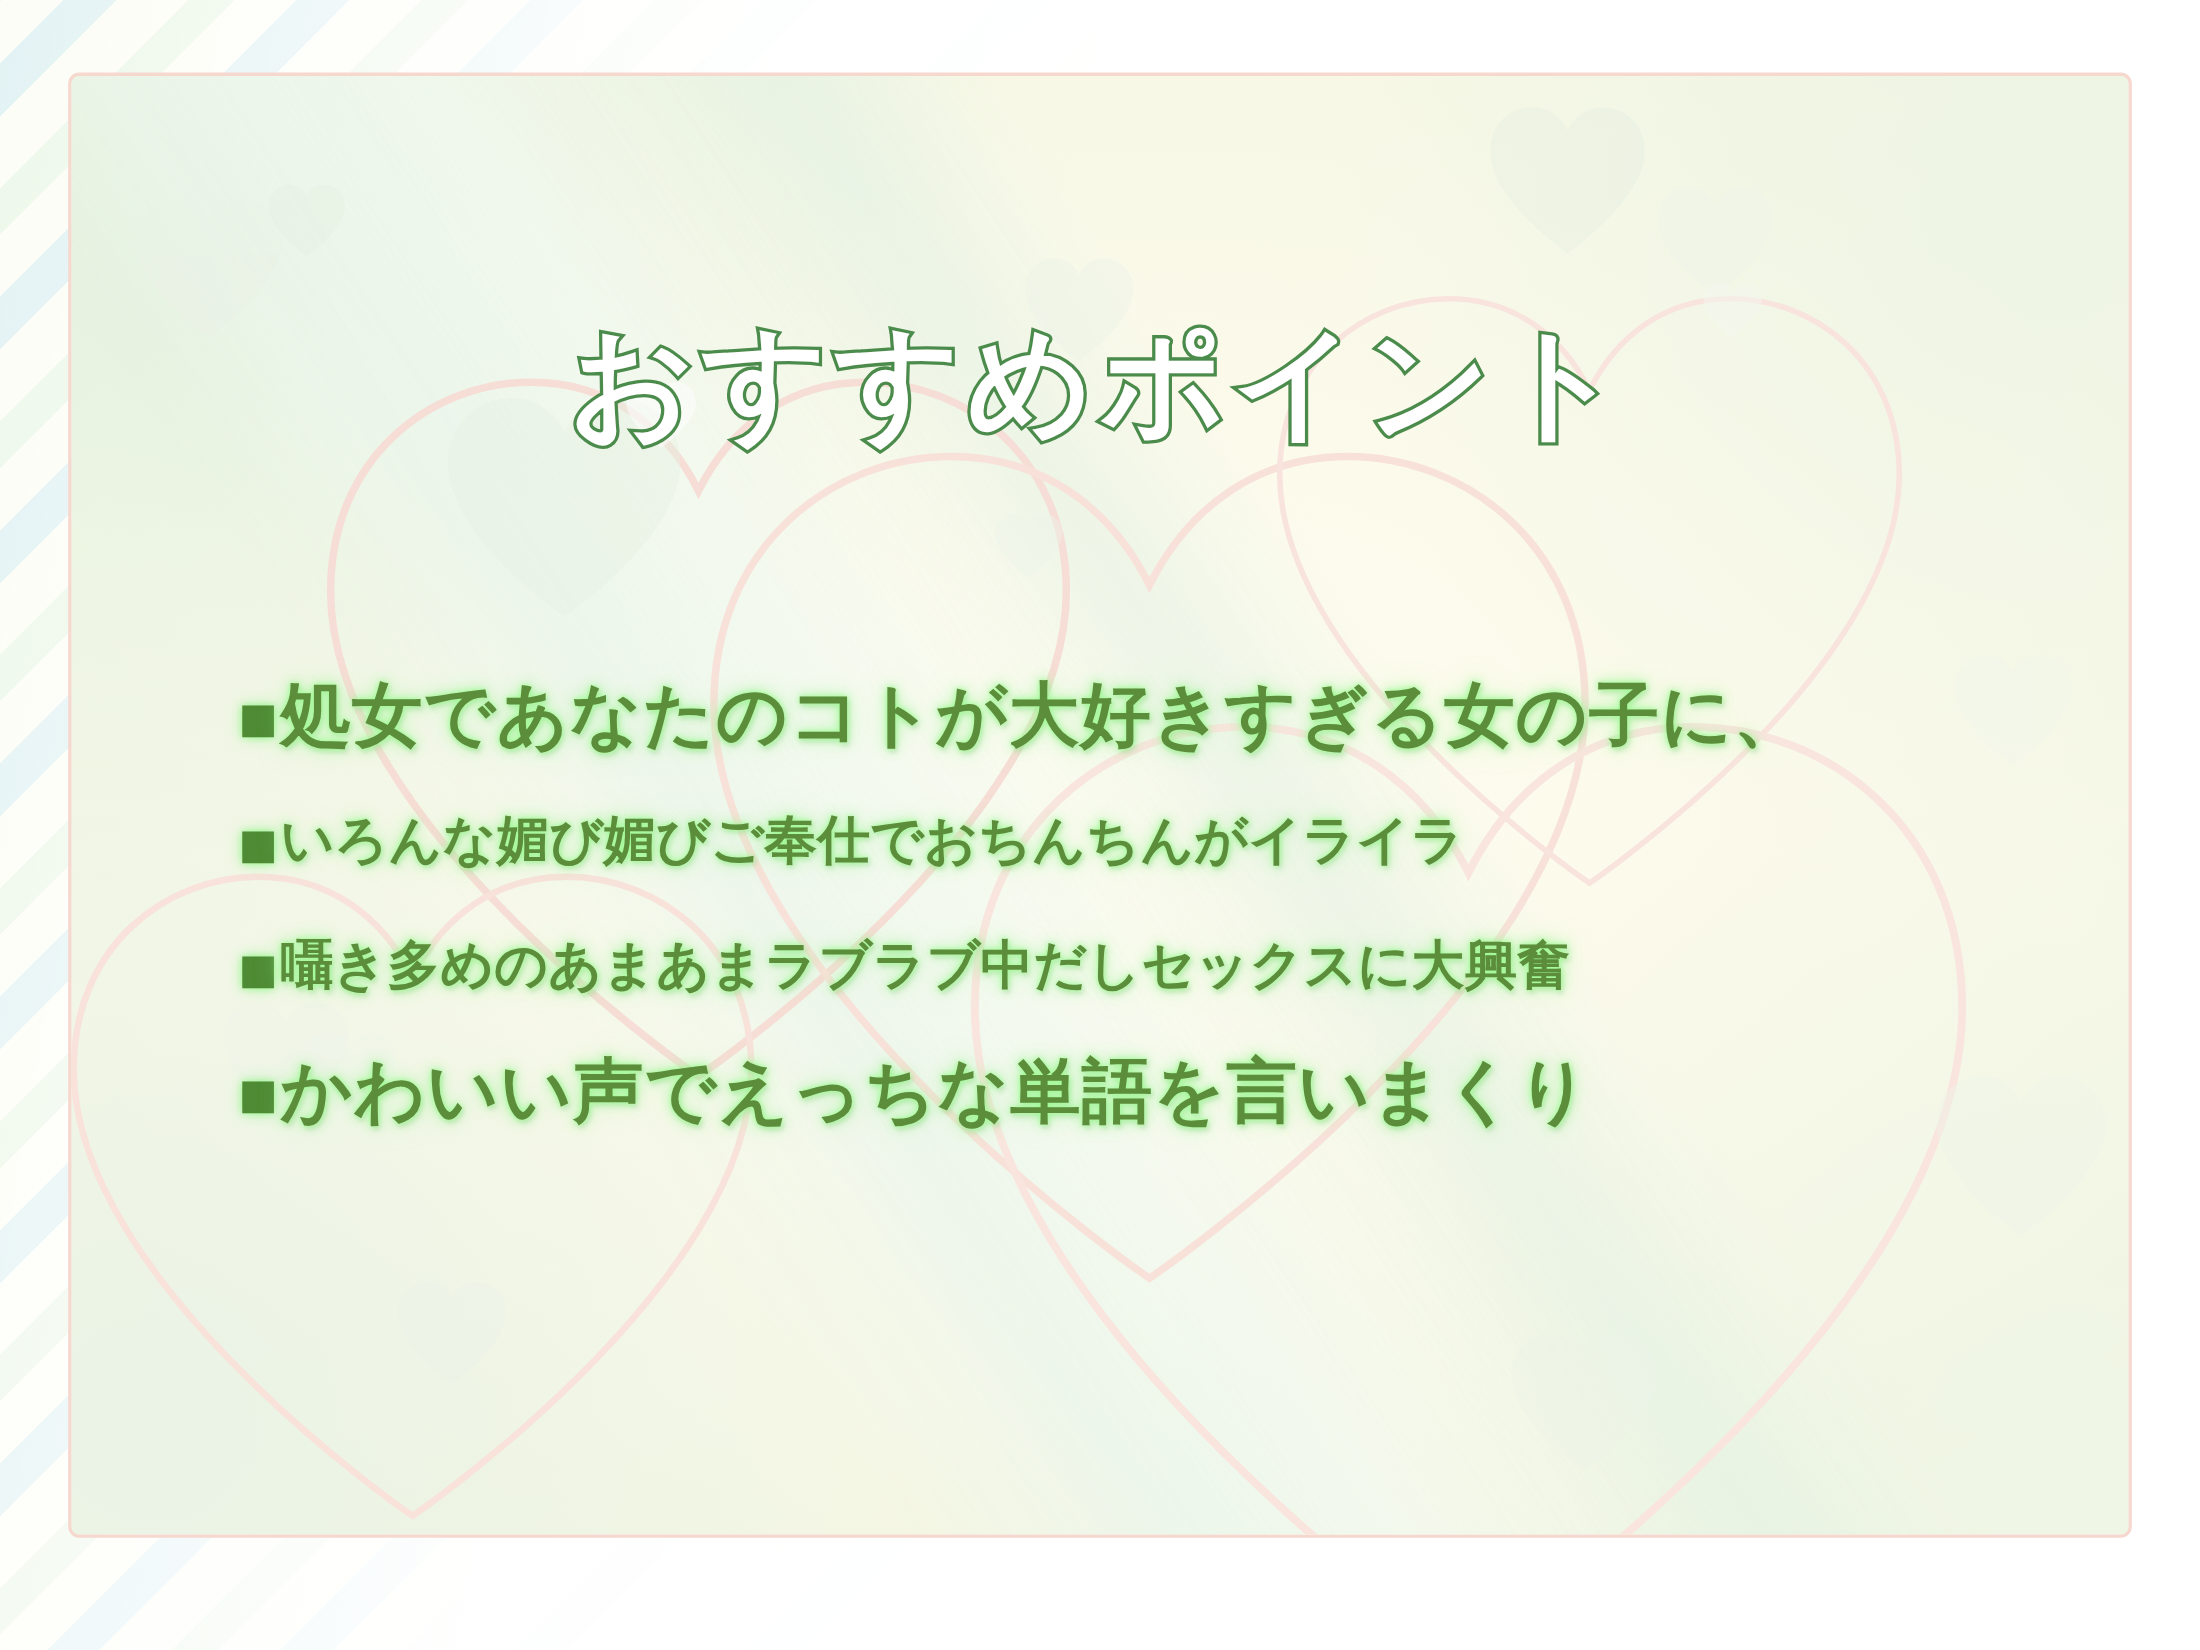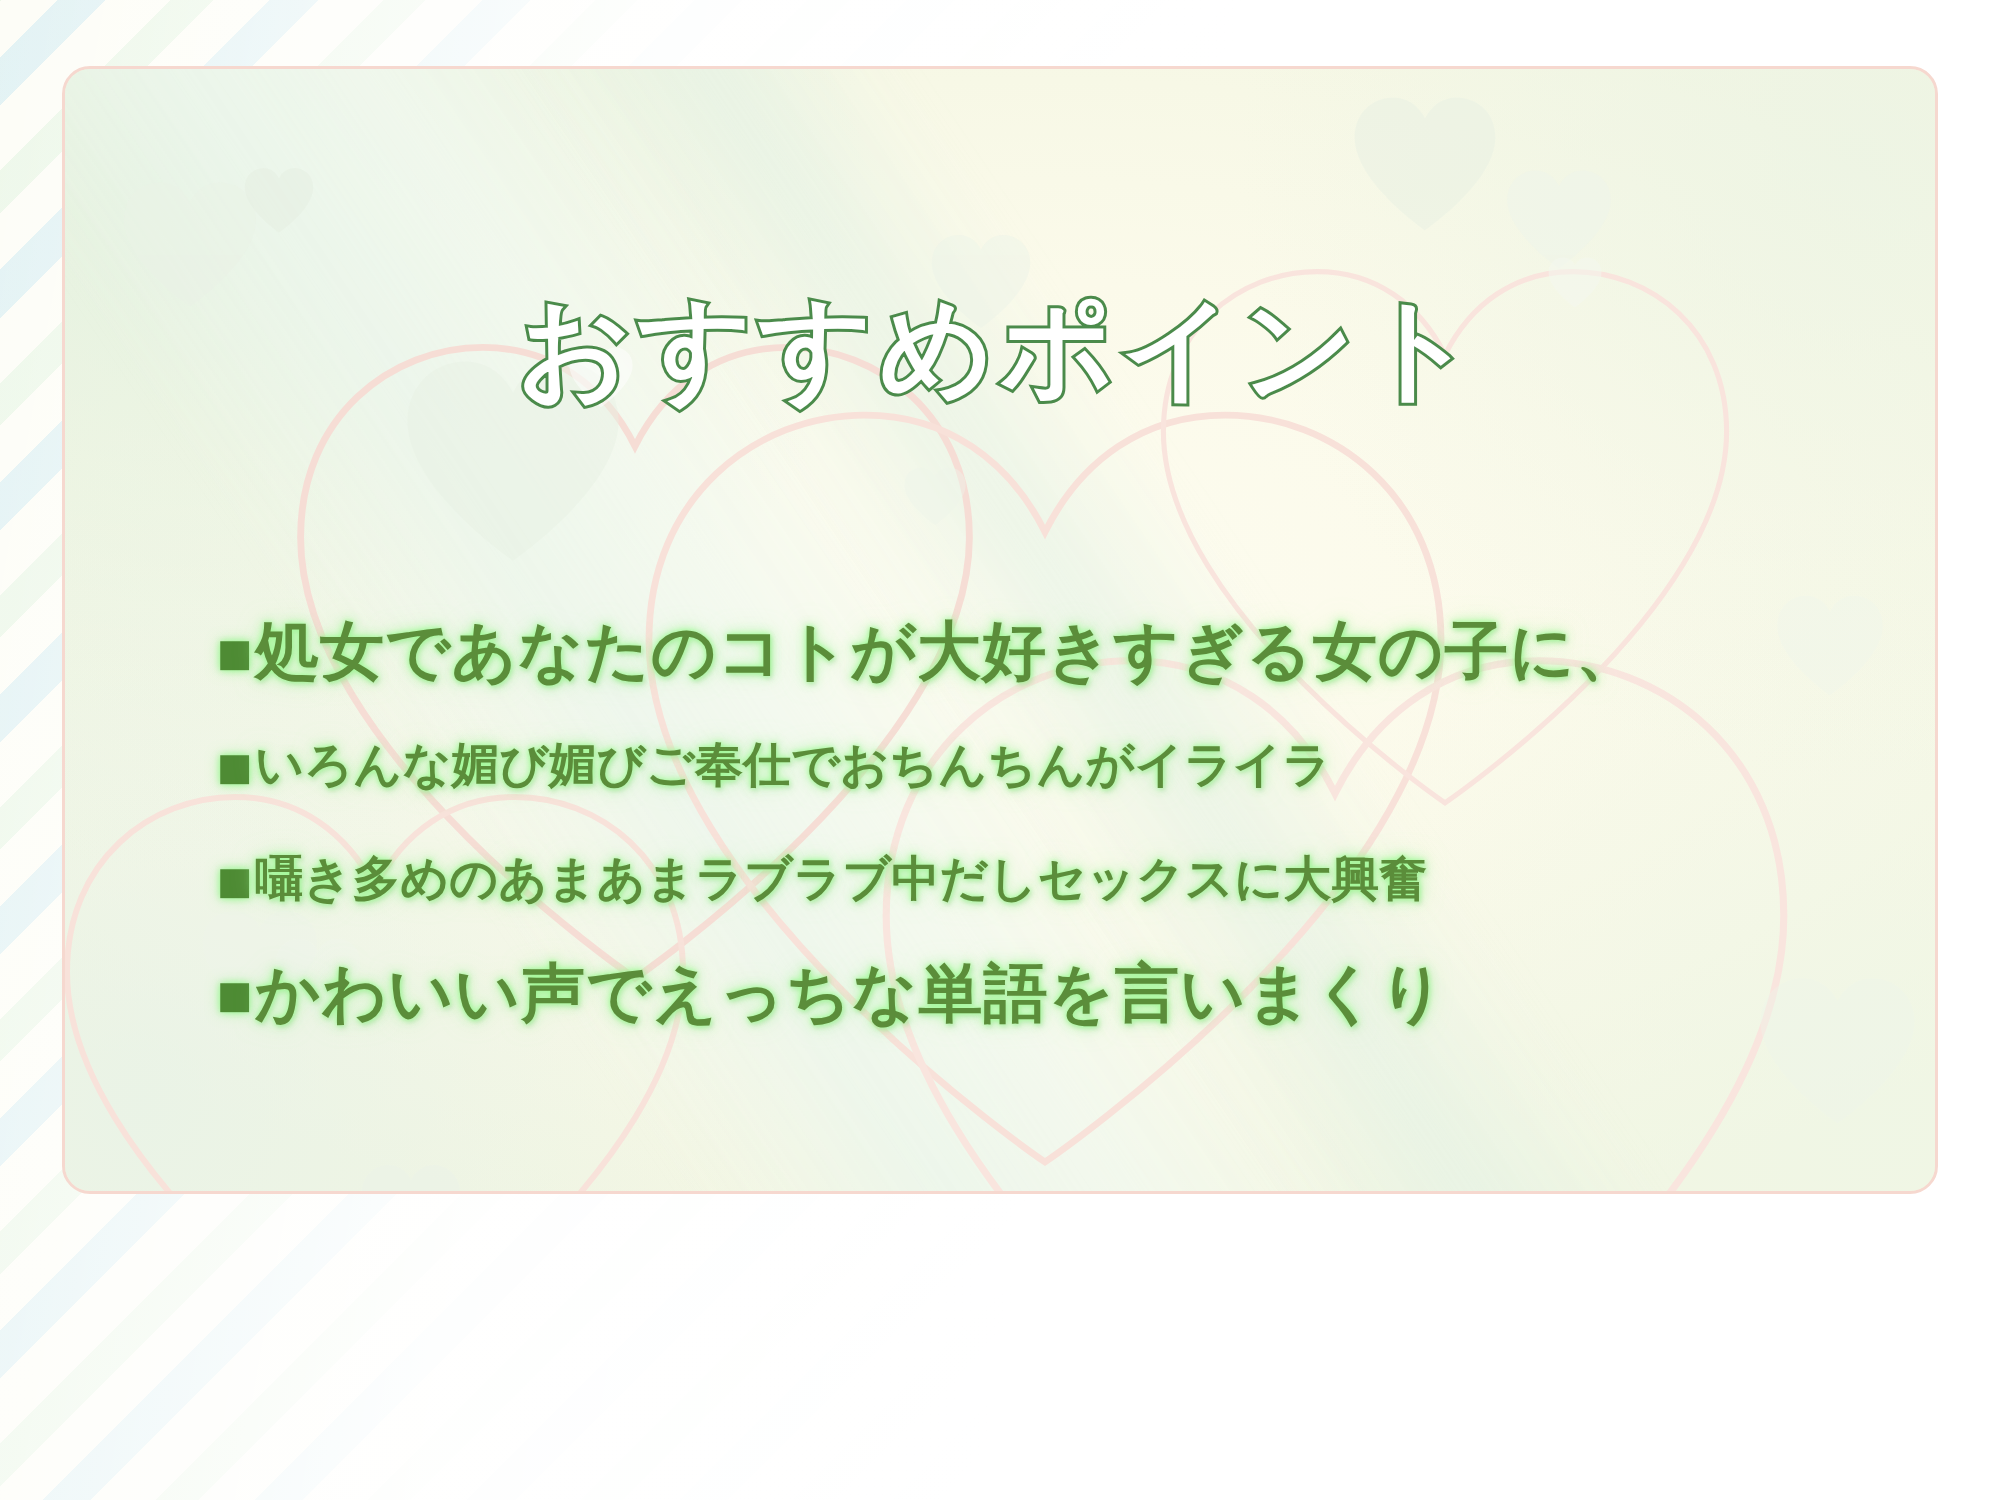--- a/index.html
+++ b/index.html
@@ -49,22 +49,22 @@
       rgba(255,255,255,1) 55%,
       rgba(255,255,255,1) 100%);
   }
 
   
   #card {
     position: absolute;
     left: 62px;
     top: 66px;
     width: 1876px;
-    height: 1128px;
-    border-radius: 28px;
+    height: 1332px;
+    border-radius: 10px;
     border: 3px solid #f6d8cf;
     background:
       radial-gradient(ellipse 70% 60% at 52% 46%, #fdfcef 0%, #fbfaea 45%, #f7f8e6 75%, #f3f6e2 100%);
     box-sizing: border-box;
     overflow: hidden;
   }
 
   
   #card-tint {
     position: absolute;
@@ -164,21 +164,21 @@
     font-size: 58px;
     line-height: 104px;
     color: #4e8b34;
     text-shadow:
       0 0 6px rgba(150,245,140,0.95),
       0 0 14px rgba(150,245,140,0.7);
   }
   .bullet.hidden { visibility: hidden; }
 
   .line {
-    font-family: Liberation Sans, sans-serif;
+    font-family: Liberation Serif, serif;
     font-size: 64px;
     font-weight: 700;
     line-height: 104px;
     letter-spacing: 1px;
     color: #5b8d3a;
     white-space: nowrap;
     text-shadow:
       0 0 5px rgba(160,250,150,1),
       0 0 11px rgba(160,250,150,0.9),
       0 0 22px rgba(175,250,165,0.55),

